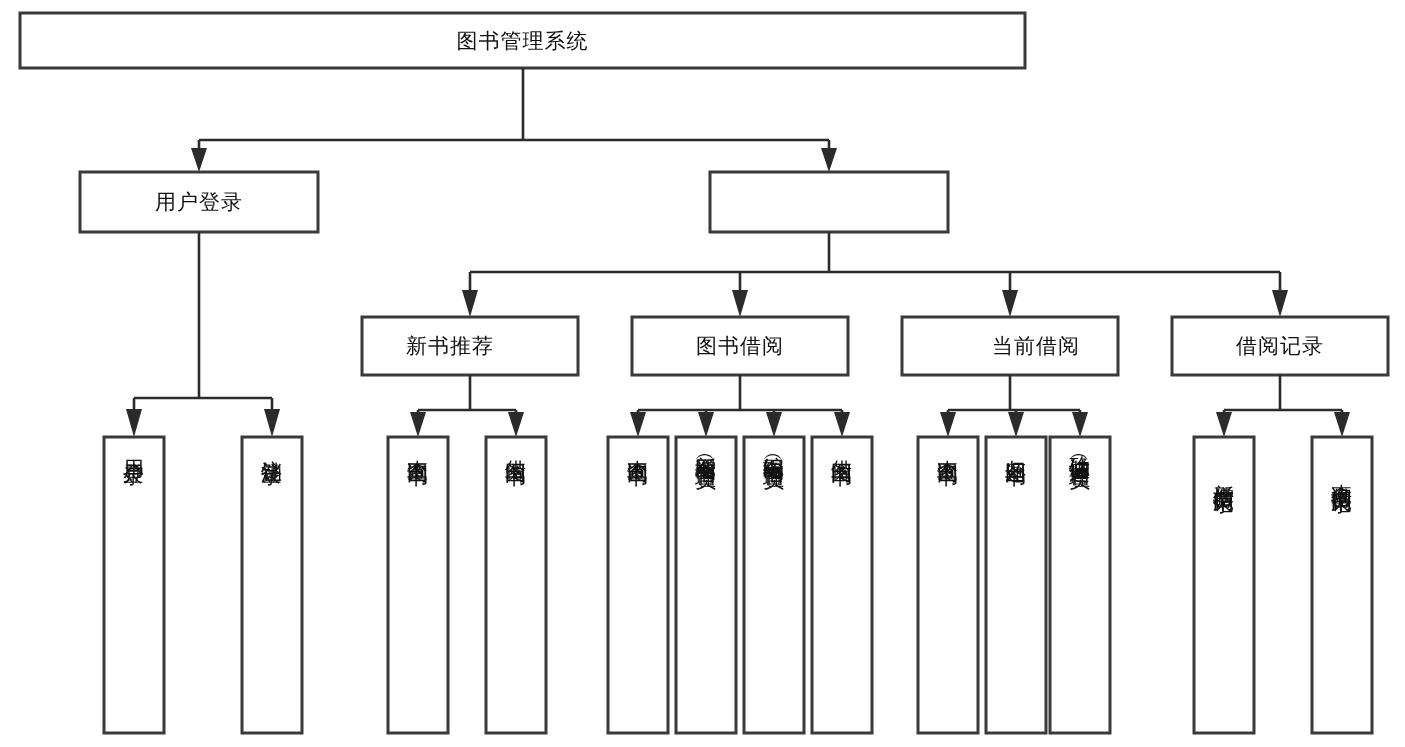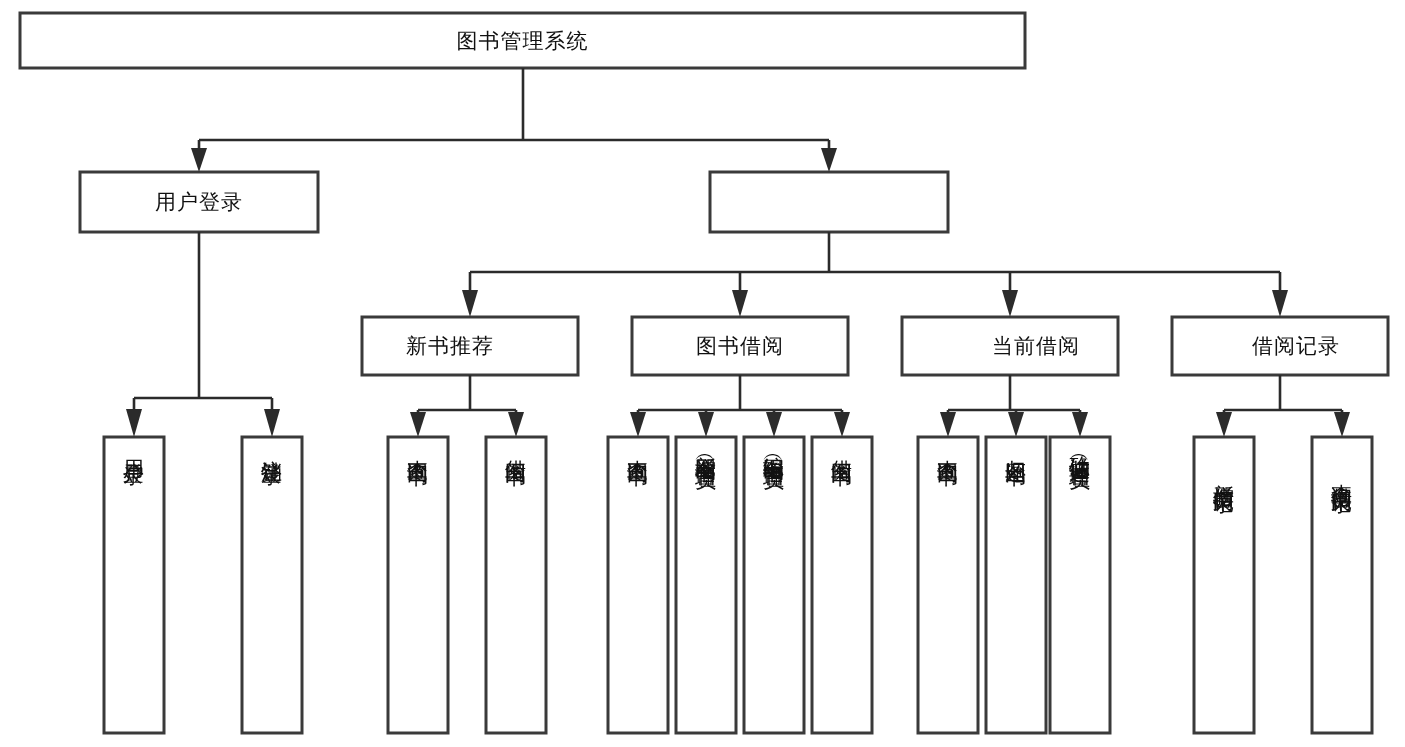--- a/index.html
+++ b/index.html
@@ -157,21 +157,21 @@
 
   <div class="hnode-wrap" style="left:362px;top:317px;width:176px;height:58px;">
     <span>新书推荐</span>
   </div>
   <div class="hnode-wrap" style="left:632px;top:317px;width:216px;height:58px;">
     <span>图书借阅</span>
   </div>
   <div class="hnode-wrap" style="left:902px;top:317px;width:216px;height:58px;margin-left:26px;">
     <span>当前借阅</span>
   </div>
-  <div class="hnode-wrap" style="left:1172px;top:317px;width:216px;height:58px;margin-left:16px;">
+  <div class="hnode-wrap" style="left:1172px;top:317px;width:216px;height:58px;">
     <span>借阅记录</span>
   </div>
 
   <div class="leaf-wrap" style="left:104px;top:437px;width:60px;height:296px;">
     <span class="leaf-label">用户登录</span>
   </div>
   <div class="leaf-wrap" style="left:242px;top:437px;width:60px;height:296px;">
     <span class="leaf-label">注销登录</span>
   </div>
 

